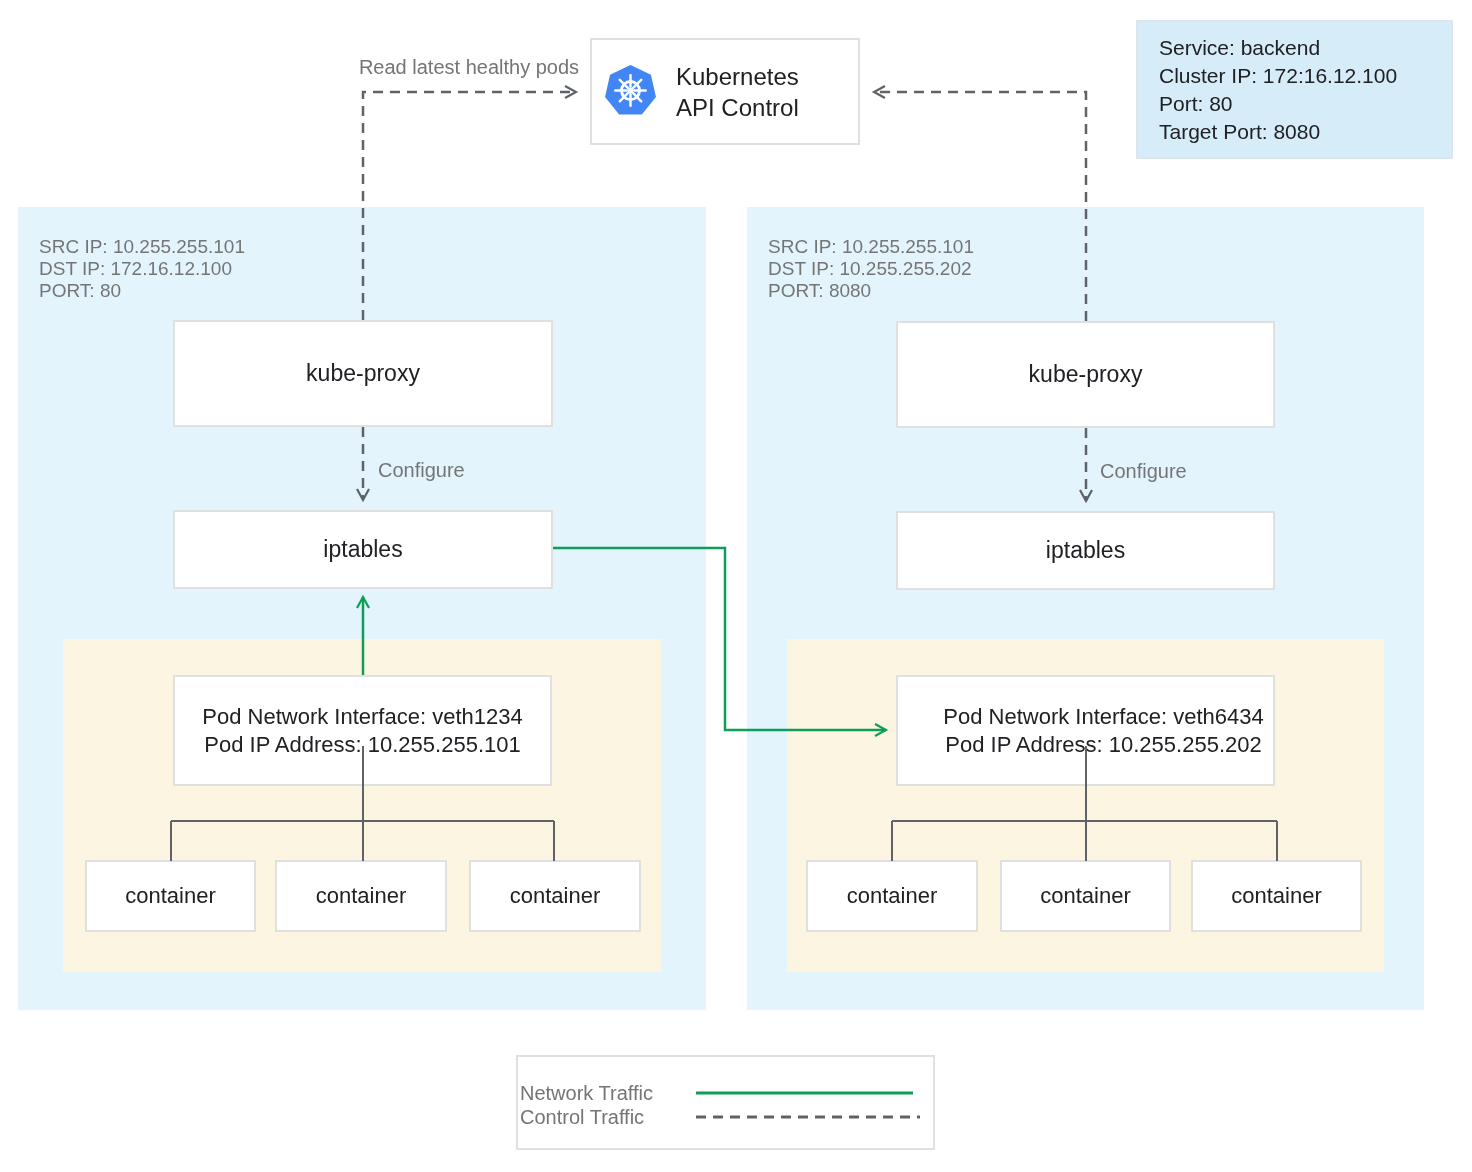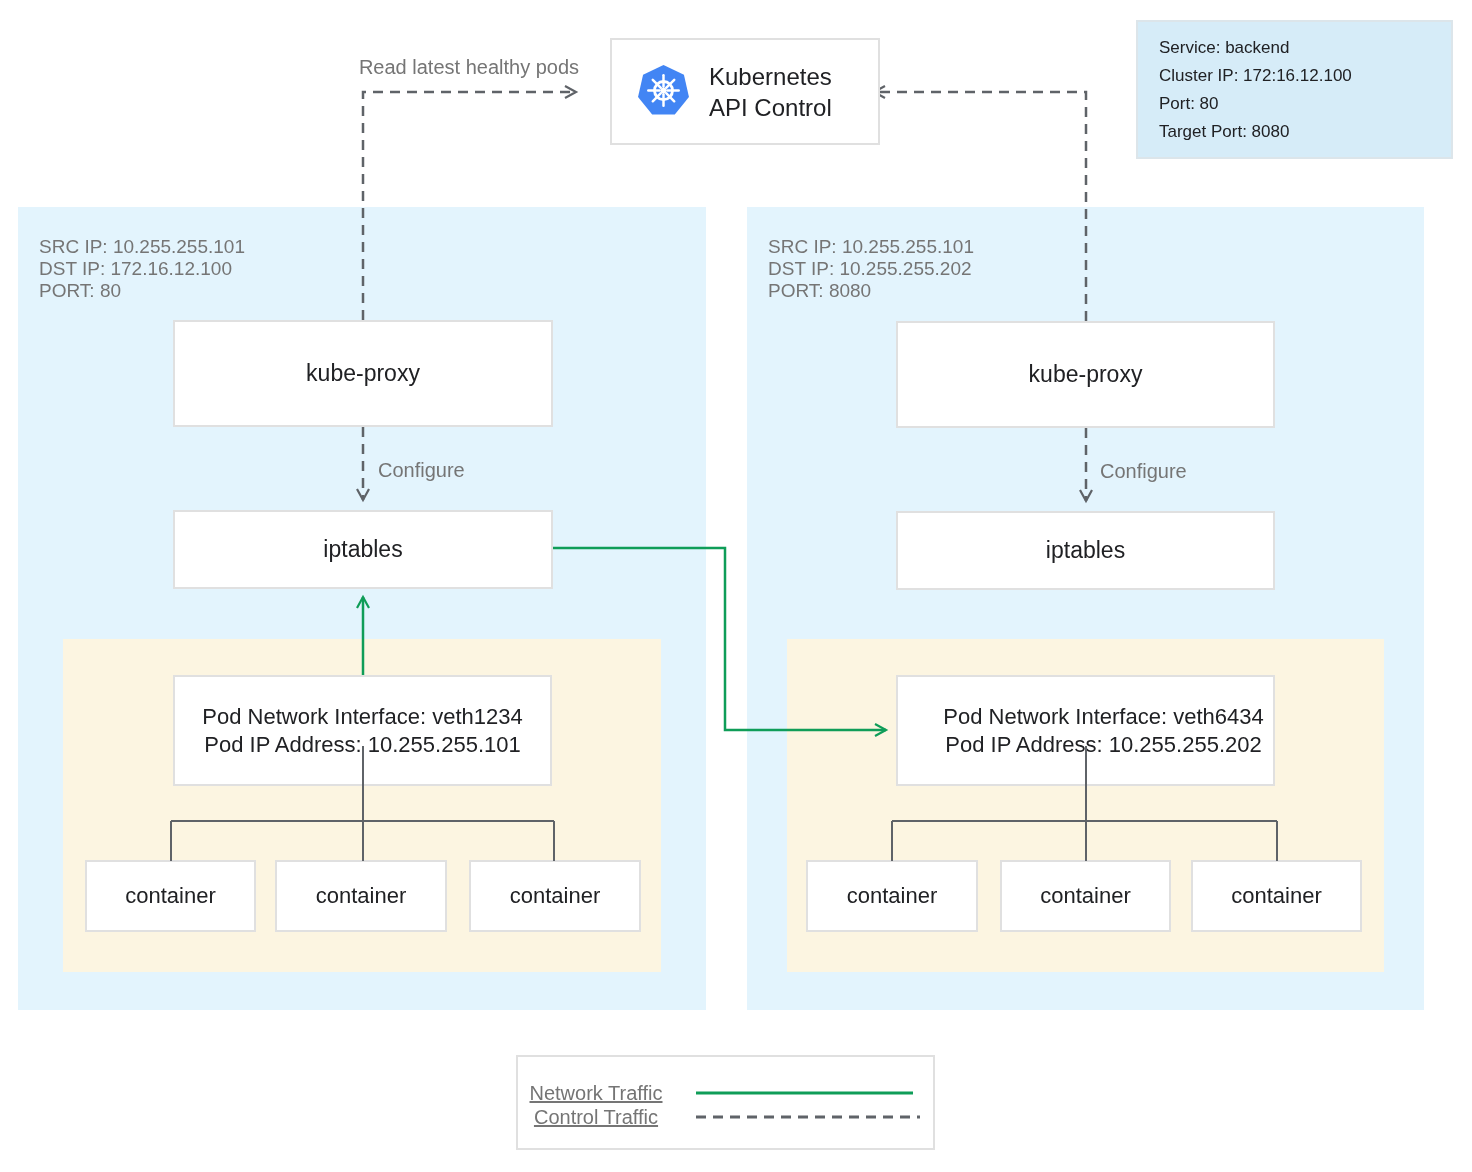--- a/index.html
+++ b/index.html
@@ -14,34 +14,34 @@
     position:absolute; background:#fff; border:2px solid var(--border-gray,#e0e0e0);
     box-sizing:border-box; display:flex; align-items:center; justify-content:center;
     color:var(--text-dark,#202124); z-index:4; text-align:center;
   }
   .wbox.big-label { font-size:23px; }
   .wbox.container-label { font-size:22px; }
   .pni { flex-direction:column; font-size:22px; line-height:28px; }
   .api-box {
     position:absolute; left:590px; top:38px; width:270px; height:107px;
     background:#fff; border:2px solid var(--border-gray,#e0e0e0); box-sizing:border-box;
-    display:flex; align-items:center; gap:17px; padding-left:23px; z-index:4;margin-left:20px;
+    display:flex; align-items:center; gap:17px; padding-left:10px; z-index:4;
   }
   .api-text { font-size:24px; line-height:31px; color:var(--text-dark,#202124); }
   .service-card {
     position:absolute; left:1136px; top:20px; width:317px; height:139px;
     background:var(--service-bg,#d6ecf8); border:2px solid #dce5ea; box-sizing:border-box;
-    padding:12px 0 0 21px; font-size:17px; line-height:28px; color:var(--text-dark,#202124); z-index:4;
+    padding:12px 0 0 21px; font-size:21px; line-height:28px; color:var(--text-dark,#202124); z-index:4;
   }
   .flow-label { position:absolute; color:var(--text-gray,#757575); font-size:20px; white-space:nowrap; z-index:5;text-align:right; }
   .legend-box {
     position:absolute; left:516px; top:1055px; width:419px; height:95px;
     background:#fff; border:2px solid var(--border-gray,#e0e0e0); box-sizing:border-box; z-index:4;
   }
-  .legend-label { position:absolute; width:152px; text-align:center; font-size:20px; color:var(--text-gray,#757575); z-index:5;text-decoration:underline; }
+  .legend-label { position:absolute; width:152px; text-align:left; font-size:20px; color:var(--text-gray,#757575); z-index:5; }
   svg.layer { position:absolute; left:0; top:0; z-index:3; pointer-events:none; }
   svg.layer.top { z-index:6; }
   .ln-control { fill:none; stroke:var(--control-gray,#5f6368); stroke-width:2.5; stroke-dasharray:10 7; }
   .ln-green  { fill:none; stroke:var(--network-green,#0f9d58); stroke-width:2.5; }
   .ln-green-thick { fill:none; stroke:var(--network-green,#0f9d58); stroke-width:3; }
   .ln-tree   { fill:none; stroke:var(--control-gray,#5f6368); stroke-width:2; }
   .mk-gray  { fill:none; stroke:var(--control-gray,#5f6368); stroke-width:2.2; }
   .mk-green { fill:none; stroke:var(--network-green,#0f9d58); stroke-width:2.2; }
 </style>
 </head>

